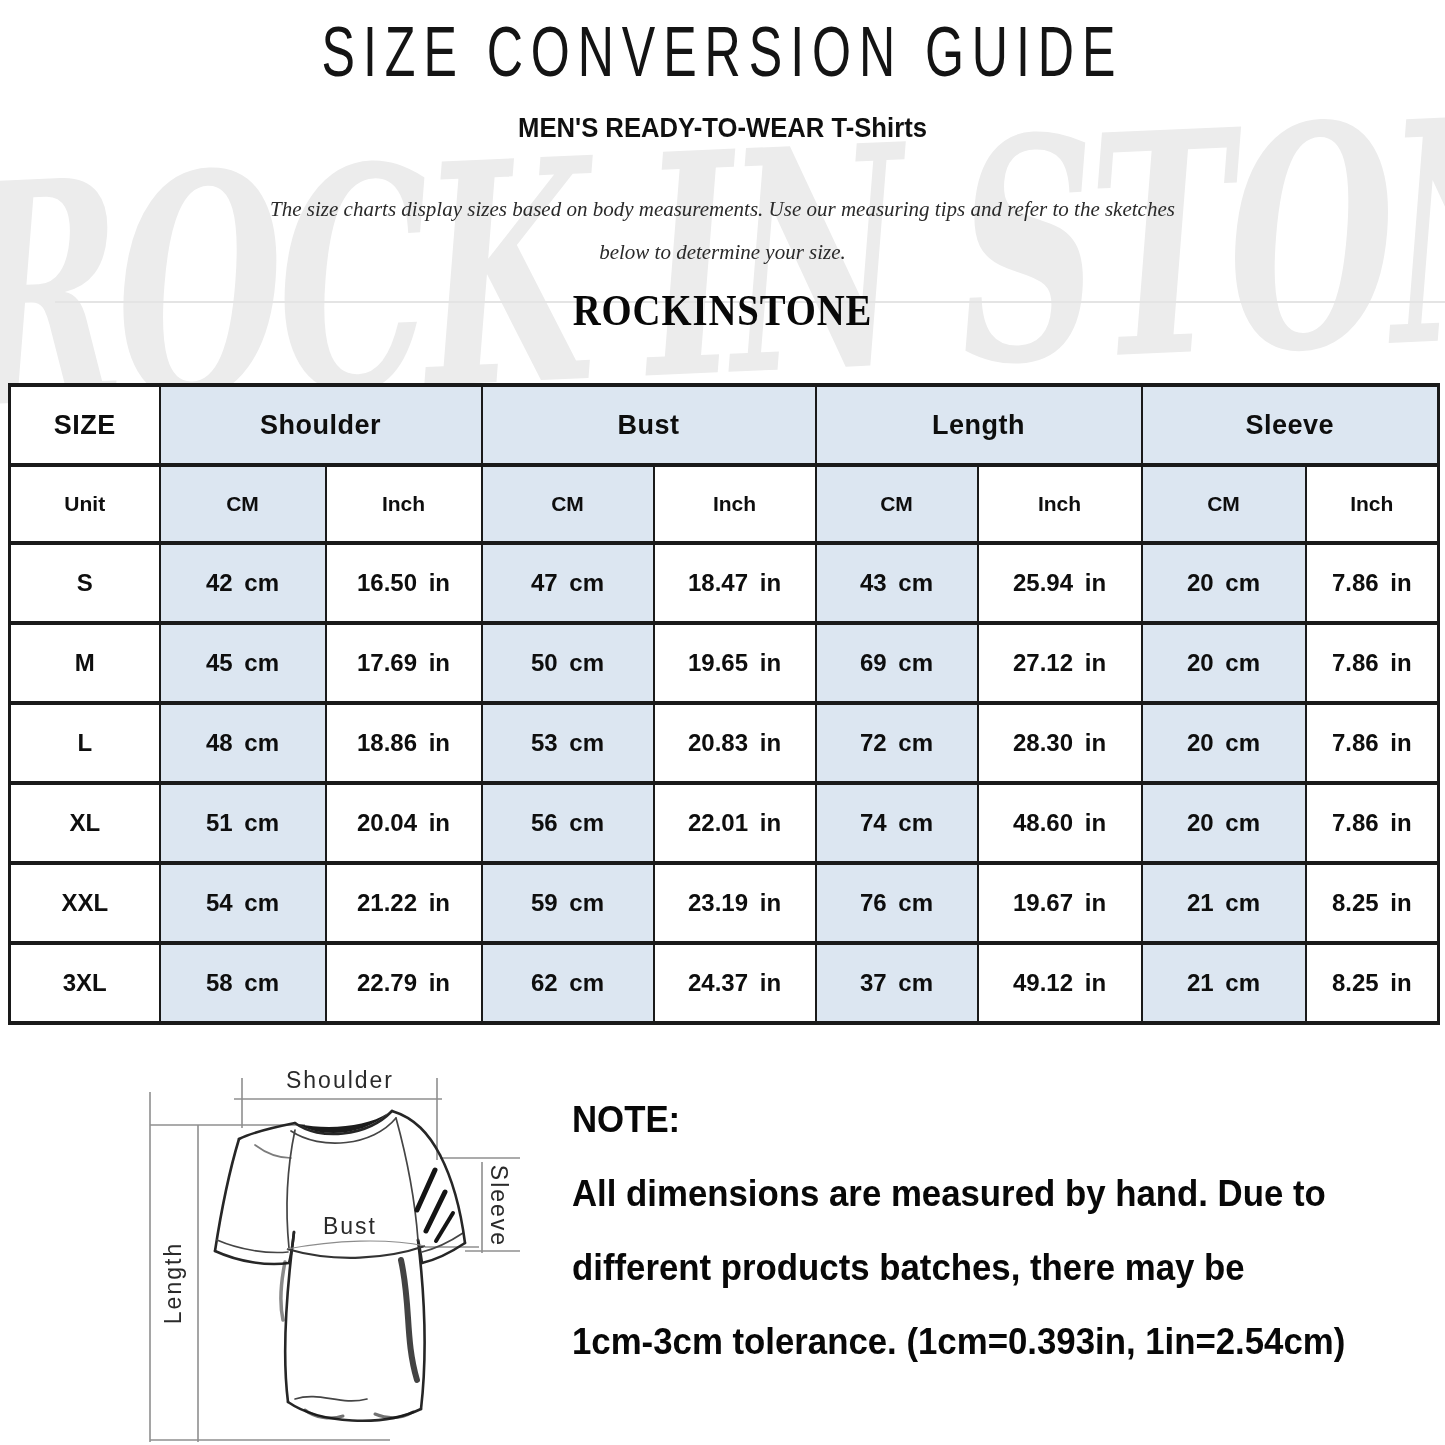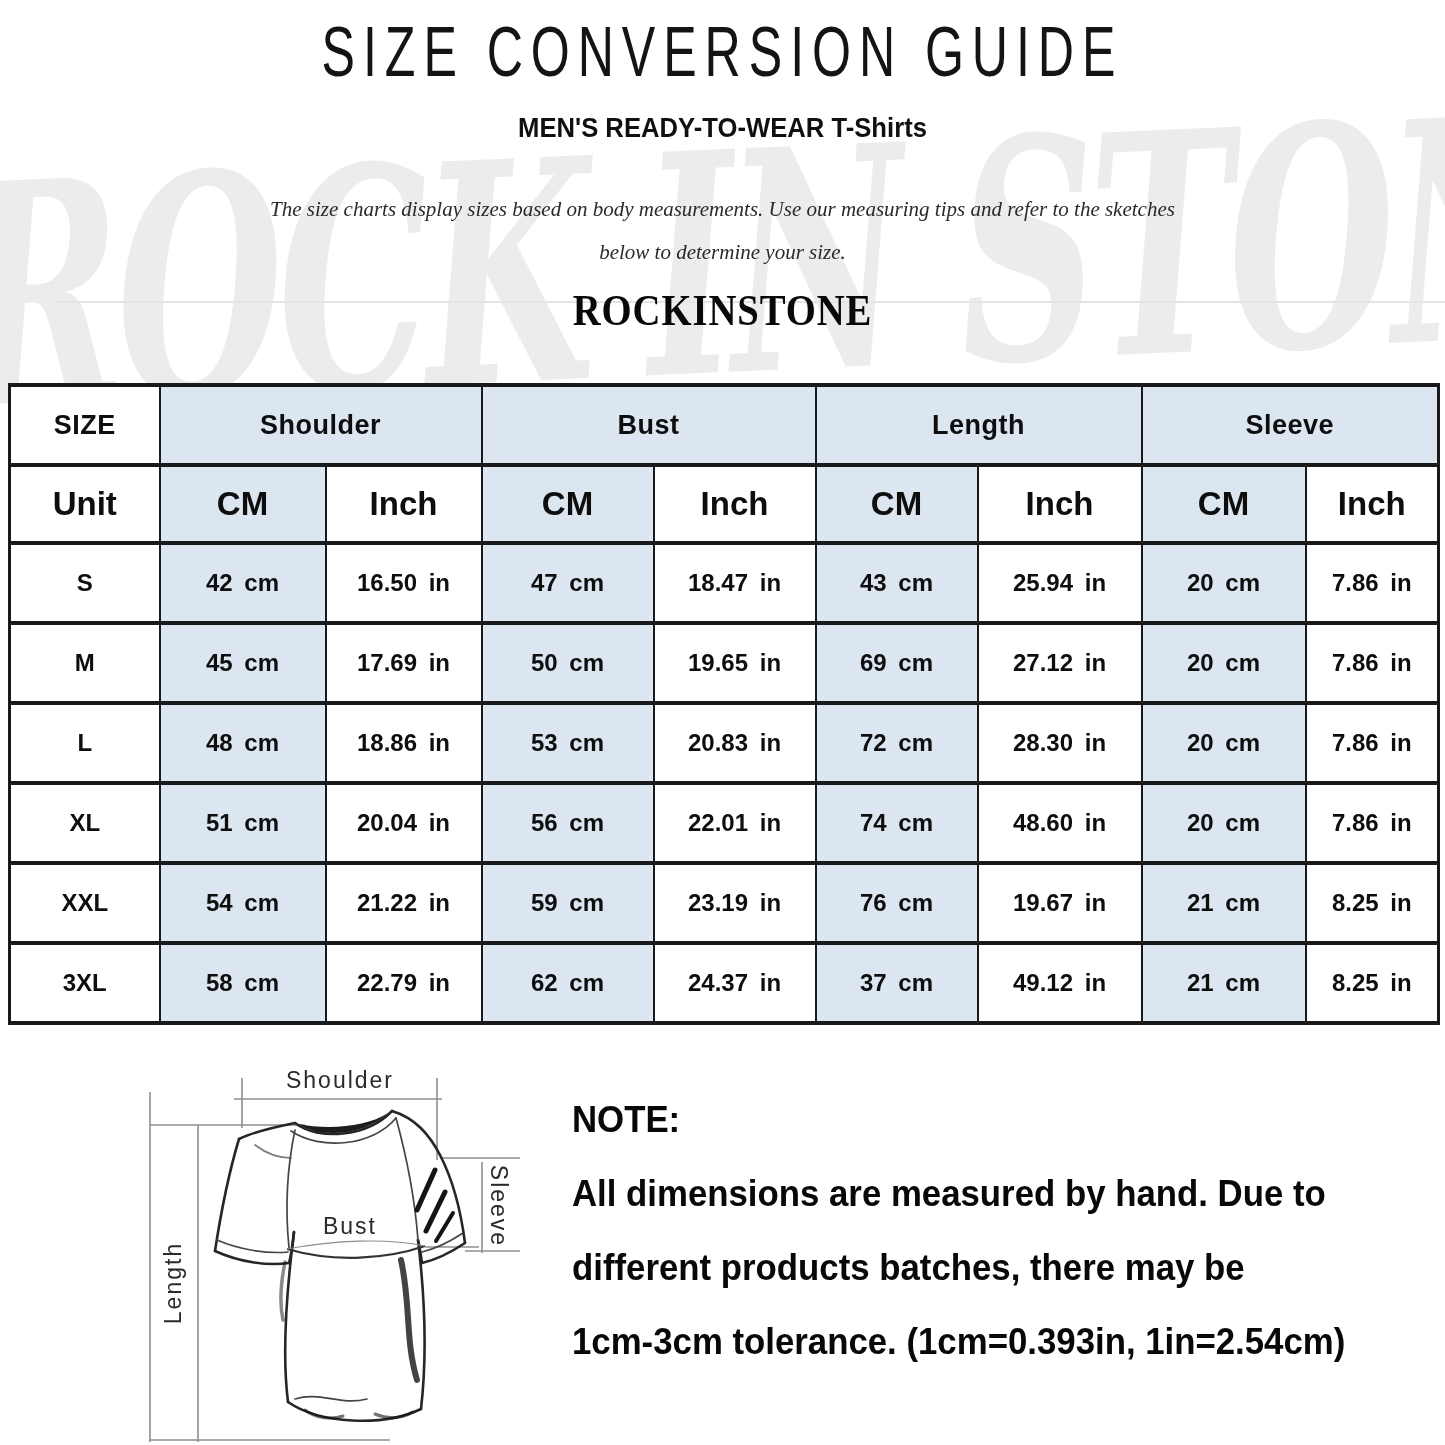--- a/index.html
+++ b/index.html
@@ -48,21 +48,21 @@
     border:3px solid #1a1a1a; background:#15803d;
   }
   .size-table td {
     border:2px solid #1a1a1a; border-top-width:4px; border-bottom-width:4px;
     text-align:center; vertical-align:middle;
     font-weight:700; color:#0e0e0e; background:#fff;
     overflow:hidden;
   }
   .size-table .shade { background:#dce6f1; }
   .group-row td { height:74px; font-size:27px; letter-spacing:0.5px; }
-  .unit-row  td { height:72px; font-size:33px; }
+  .unit-row  td { height:72px; font-size:21px; }
   .data-row  td { height:74px; font-size:24px; word-spacing:5px; }
 
   
   .diagram { position:absolute; left:135px; top:1050px; z-index:2; }
   .diagram text {
     font-family:"Liberation Sans", sans-serif; font-size:23px; fill:#2a2a2a;
     letter-spacing:2px;
   }
   .dim { stroke:#8f8f8f; stroke-width:1.6; fill:none; }
   .tee { stroke:#262626; stroke-width:2.6; fill:none; stroke-linecap:round; stroke-linejoin:round; }

